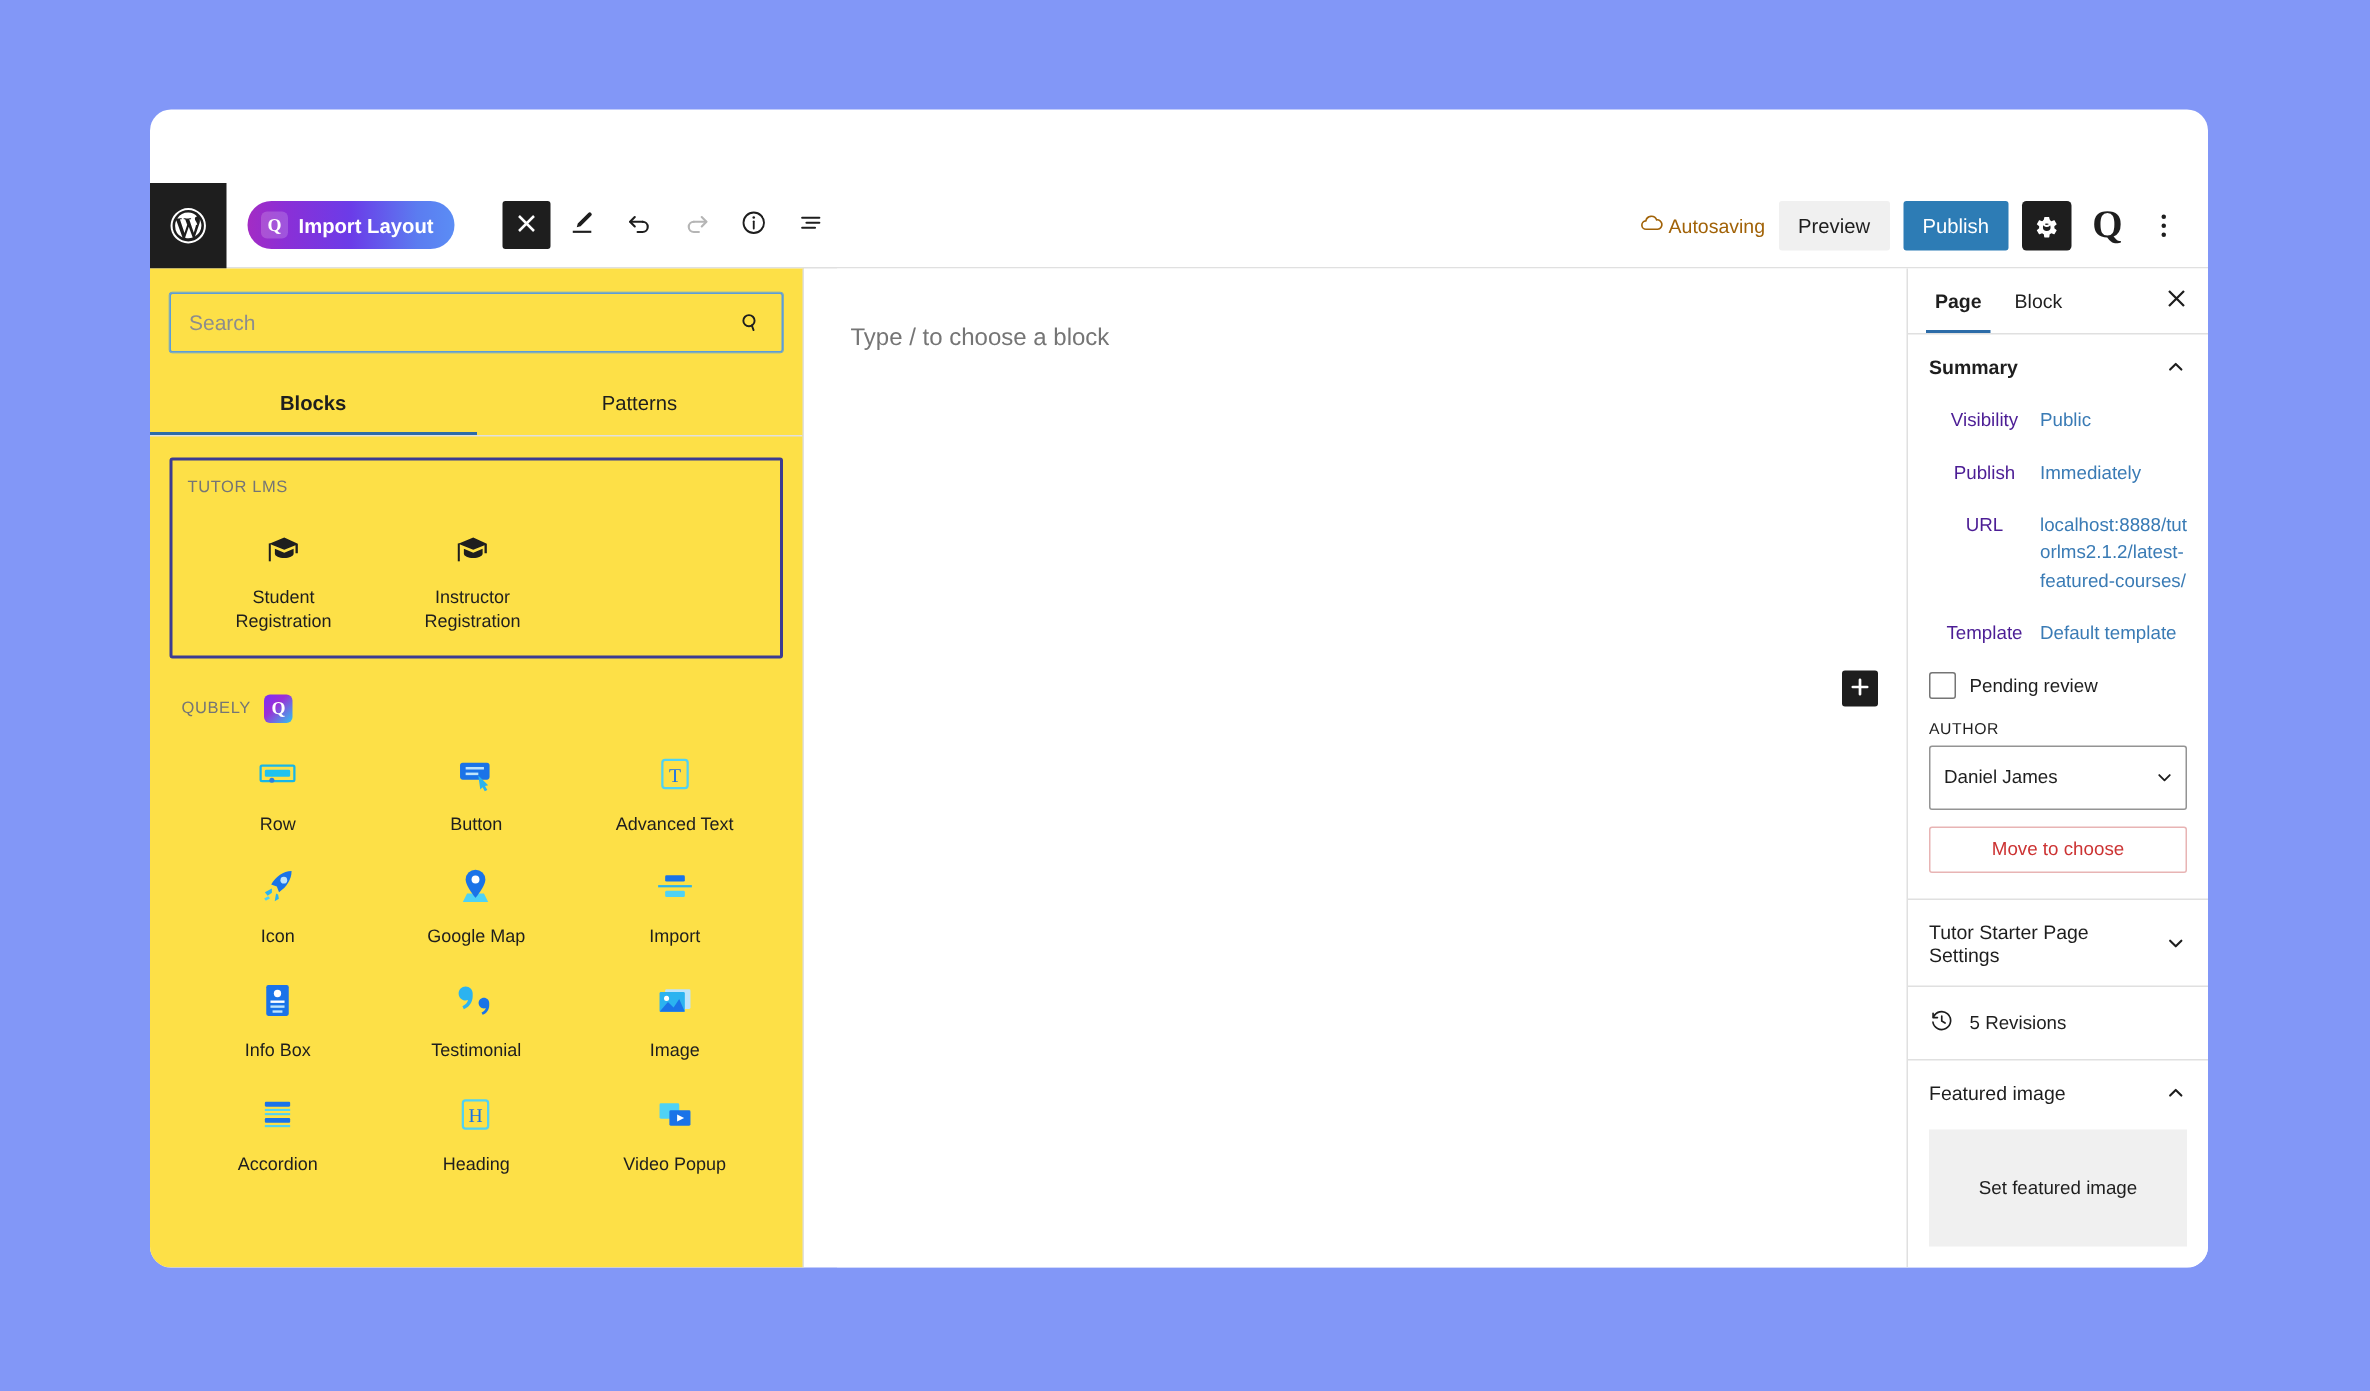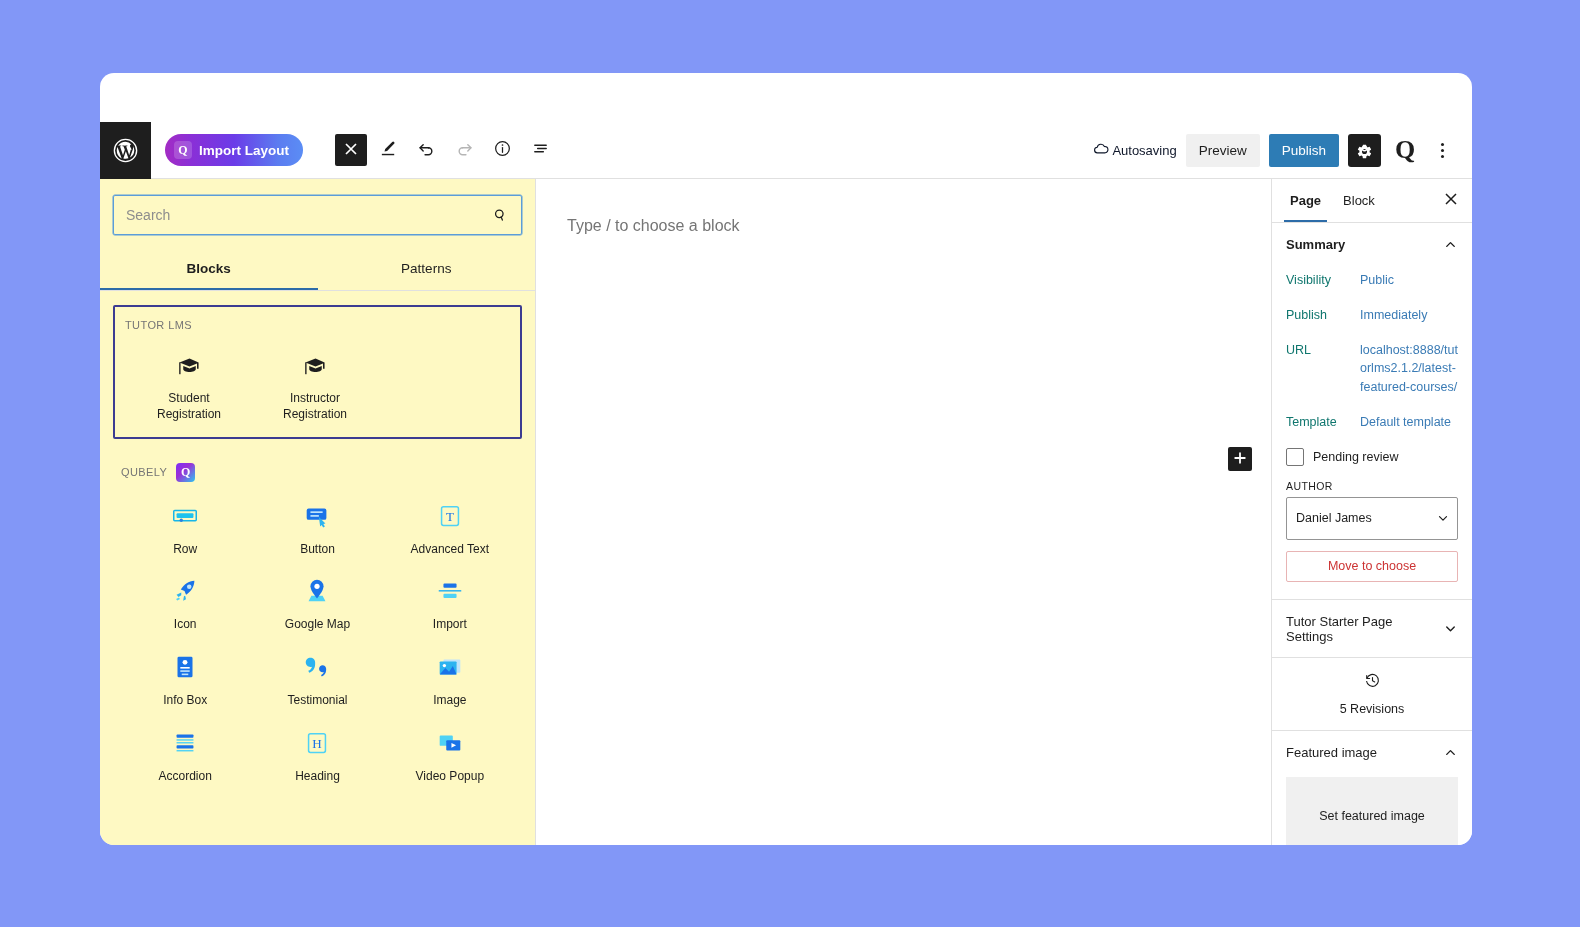--- a/index.html
+++ b/index.html
@@ -56,21 +56,21 @@
     width: 34px; height: 34px;
     display: flex; align-items: center; justify-content: center;
     border: none; background: transparent; cursor: pointer;
     border-radius: 2px; color: #1e1e1e;
   }
   .tb-btn.dark { background: #1e1e1e; color: #fff; width: 32px; height: 32px; }
   .tb-btn.dim { color: #b5b5b5; cursor: default; }
   .tb-right { margin-left: auto; display: flex; align-items: center; gap: 9px; padding-right: 17px; }
   .autosave {
     display: flex; align-items: center; gap: 2px;
-    color: #0f172a; font-size: 13px;
+    color: #a16207; font-size: 13px;
   }
   .btn-preview {
     height: 33px; padding: 0 13px;
     background: #f0f0f0; color: #1e1e1e;
     border: none; border-radius: 2px; font-size: 13.5px; cursor: pointer;
     font-family: inherit;
   }
   .btn-publish {
     height: 33px; padding: 0 13px;
     background: #2d7cb5; color: #ffffff;
@@ -90,21 +90,21 @@
   .btn-kebab {
     width: 26px; height: 33px; background: transparent; border: none; cursor: pointer;
     display: flex; flex-direction: column; align-items: center; justify-content: center; gap: 3px;
   }
   .btn-kebab i { width: 3px; height: 3px; border-radius: 50%; background: #1e1e1e; display: block; }
 
   
   .inserter {
     position: absolute; left: 0; top: 106px;
     width: 436px; height: 666px;
-    background: #fef9c3;
+    background: #fde047;
     border-right: 1px solid #e0e0e0;
     overflow: hidden;
   }
   .search-wrap { padding: 16px 13px 0 13px; }
   .search-box {
     position: relative;
     height: 40px;
     border: 1px solid #5b9dd9;
     border-radius: 2px;
     display: flex; align-items: center;
@@ -220,21 +220,21 @@
     padding: 14px 14px 13px 14px;
     font-size: 13px; font-weight: bold; color: #1e1e1e;
     cursor: pointer;
   }
   .sec-head.plain { font-weight: normal; }
   .chev { color: #1e1e1e; display: flex; }
   .row {
     display: flex; padding: 6px 14px 11px 14px;
     font-size: 12.5px; align-items: flex-start;
   }
-  .row .k { width: 74px; color: #0f766e; flex: 0 0 74px; line-height: 1.45; }
+  .row .k { width: 74px; color: #4c1d95; flex: 0 0 74px; line-height: 1.45; text-align: center; }
   .row .v { color: #3a7bb5; cursor: pointer; line-height: 1.45; word-break: break-word; }
   .pending {
     display: flex; align-items: center; gap: 9px;
     padding: 6px 14px 0 14px;
   }
   .cbx {
     width: 18px; height: 18px; border: 1px solid #757575; border-radius: 2px;
     background: #fff; cursor: pointer; flex: 0 0 auto;
   }
   .pending span { font-size: 12.5px; color: #1e1e1e; }
@@ -254,21 +254,20 @@
     height: 31px; width: calc(100% - 28px);
     border: 1px solid #e8b4b4; border-radius: 2px;
     background: #fff; color: #cc3333; font-size: 12.5px; cursor: pointer;
     font-family: inherit;
   }
   .divider-h { height: 1px; background: #e0e0e0; margin-top: 17px; }
   .rev-row {
     display: flex; align-items: center; gap: 10px;
     padding: 14px 14px; font-size: 12.5px; color: #1e1e1e; cursor: pointer;
     border-bottom: 1px solid #e0e0e0;
-    flex-direction: column;
   }
   .feat-box {
     margin: 4px 14px 0 14px;
     height: 78px; background: #f0f0f0;
     display: flex; align-items: center; justify-content: center;
     font-size: 12.5px; color: #1e1e1e; cursor: pointer;
   }
   .bordered-top { border-top: 1px solid #e0e0e0; }
 </style>
 </head>

